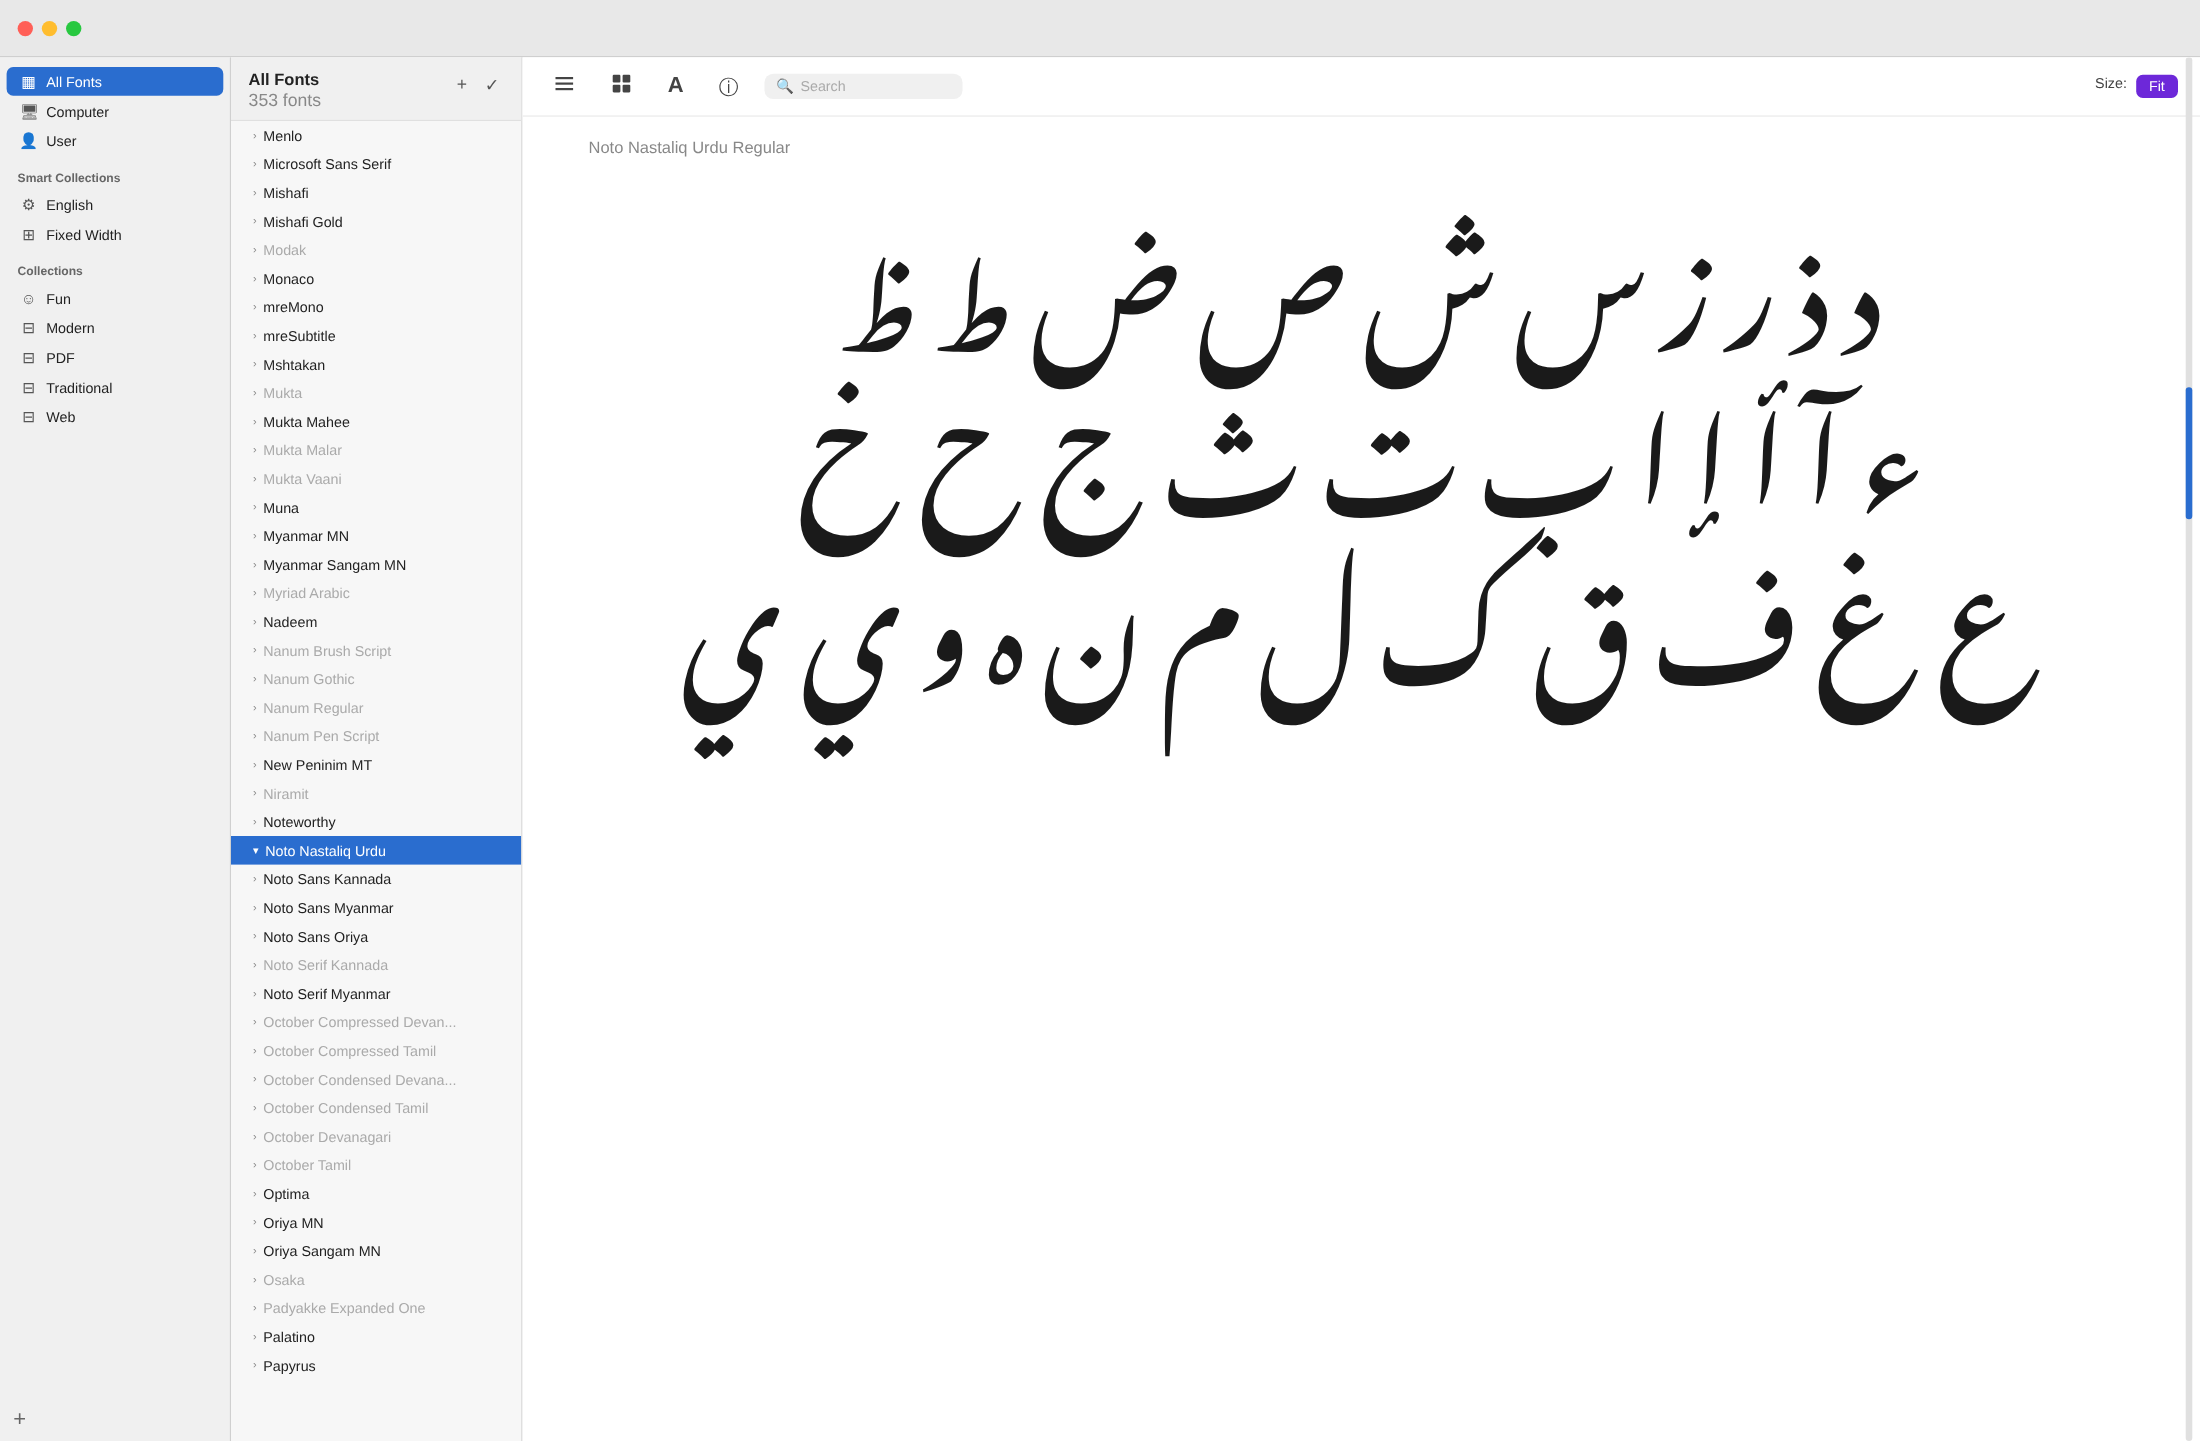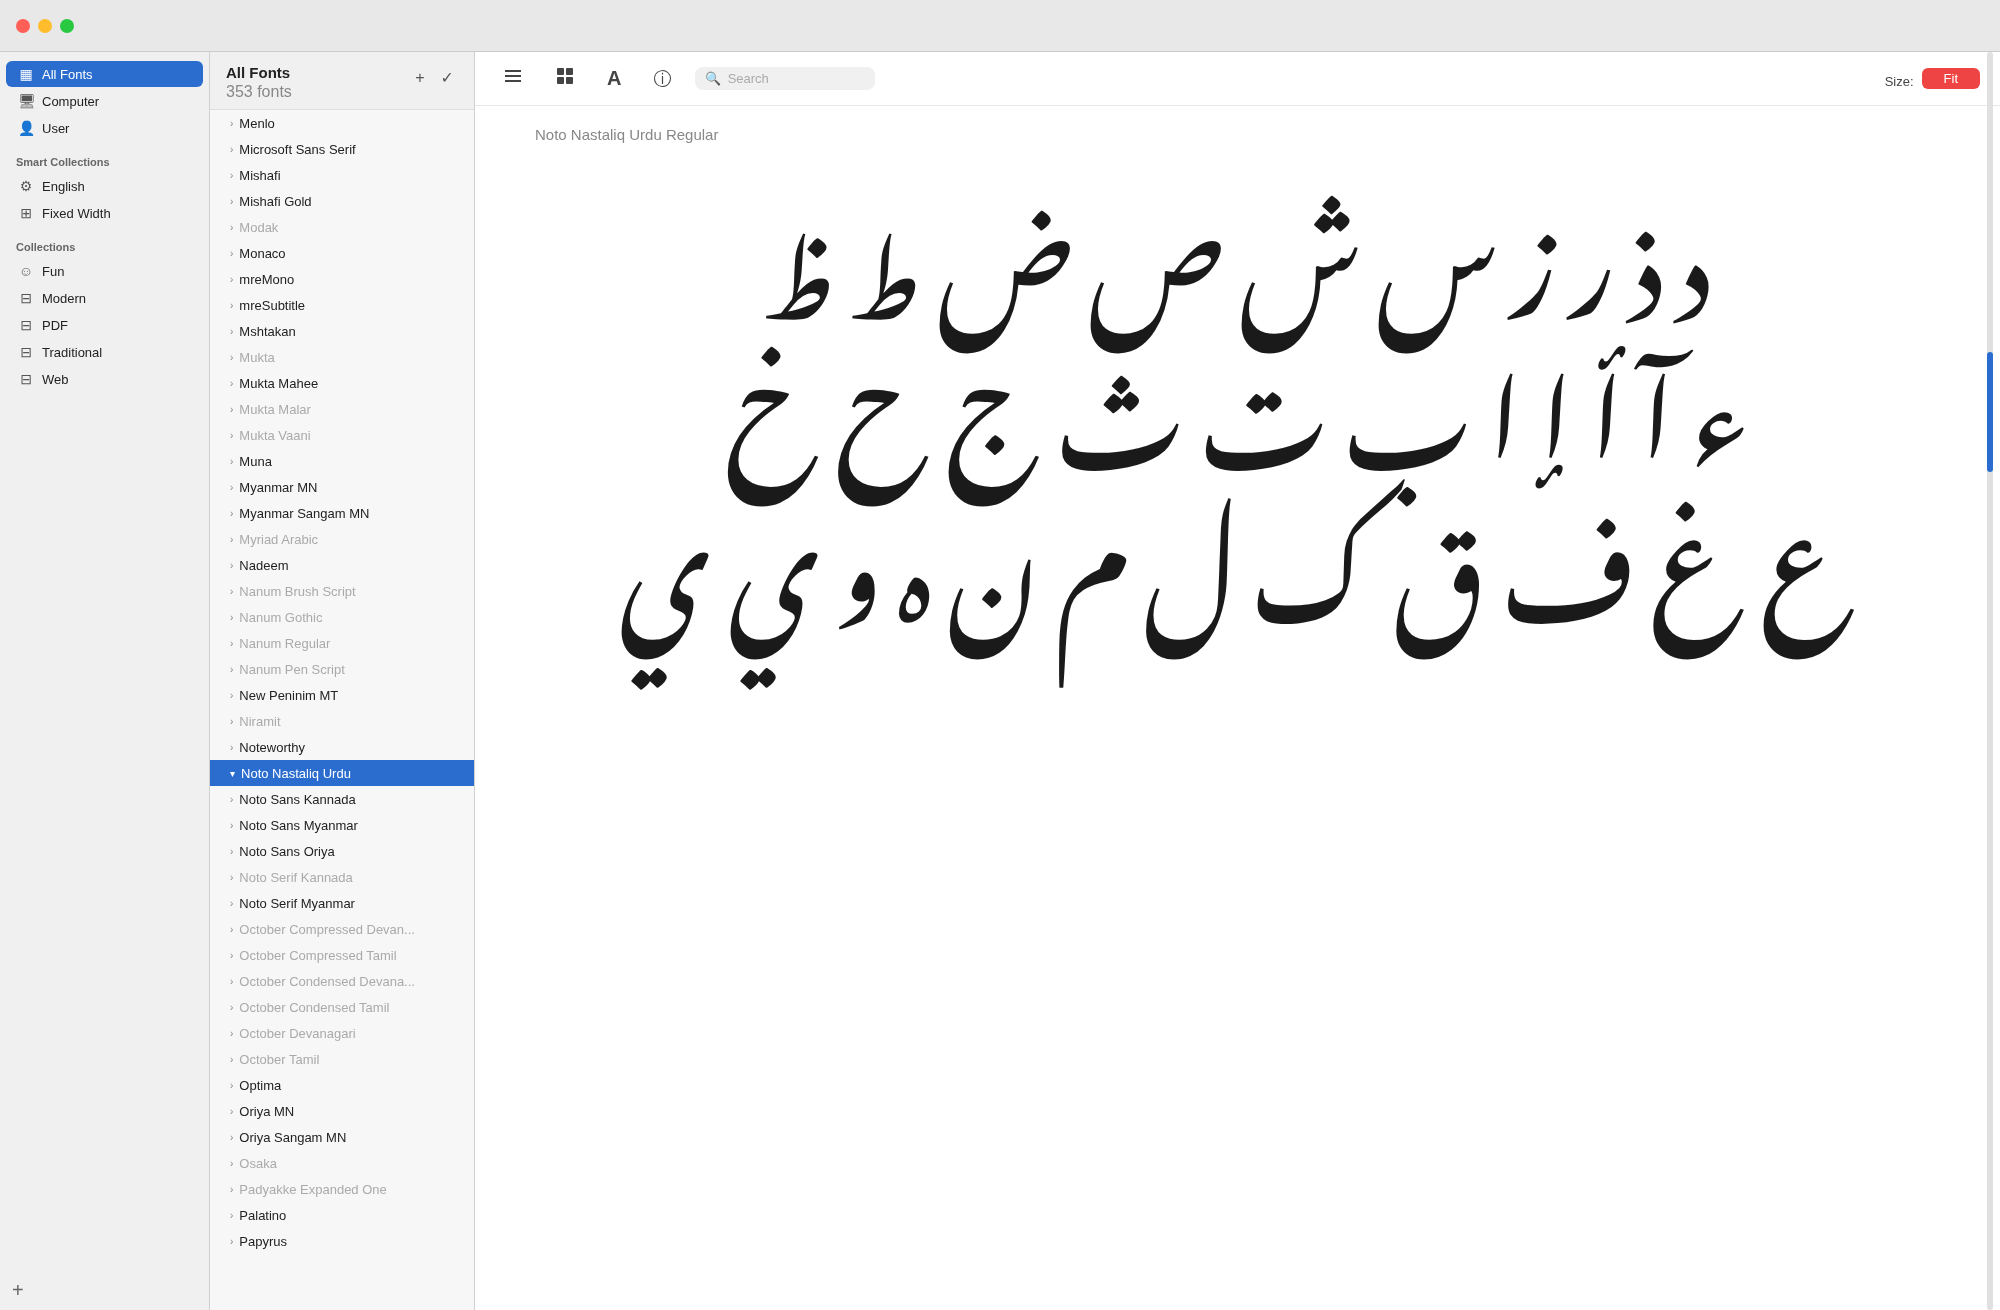--- a/index.html
+++ b/index.html
@@ -122,21 +122,21 @@
     }
     .preview-toolbar {
       display: flex;
       align-items: center;
       justify-content: space-between;
       padding: 10px 20px;
       border-bottom: 1px solid #e8e8e8;
       background: white;
     }
     .preview-toolbar-left { display: flex; gap: 16px; align-items: center; }
-    .preview-toolbar-right { display: flex; gap: 8px; align-items: flex-end; }
+    .preview-toolbar-right { display: flex; gap: 8px; align-items: flex-start; }
     .toolbar-icon-btn {
       background: none;
       border: none;
       cursor: pointer;
       font-size: 18px;
       color: #444;
       padding: 4px 8px;
       border-radius: 4px;
     }
     .search-box {
@@ -146,25 +146,25 @@
       border-radius: 8px;
       padding: 4px 10px;
       gap: 6px;
       font-size: 13px;
       color: #888;
       width: 180px;
     }
     .search-icon { font-size: 13px; }
     .size-label { font-size: 13px; color: #444; }
     .size-value {
-      background: #ef4444;
+      background: #6d28d9;
       color: white;
       border: none;
       border-radius: 6px;
-      padding: 3px 22px;
+      padding: 3px 12px;
       font-size: 13px;
       cursor: pointer;
     }
 
     .preview-content {
       flex: 1;
       overflow: hidden;
       position: relative;
       display: flex;
       flex-direction: column;

